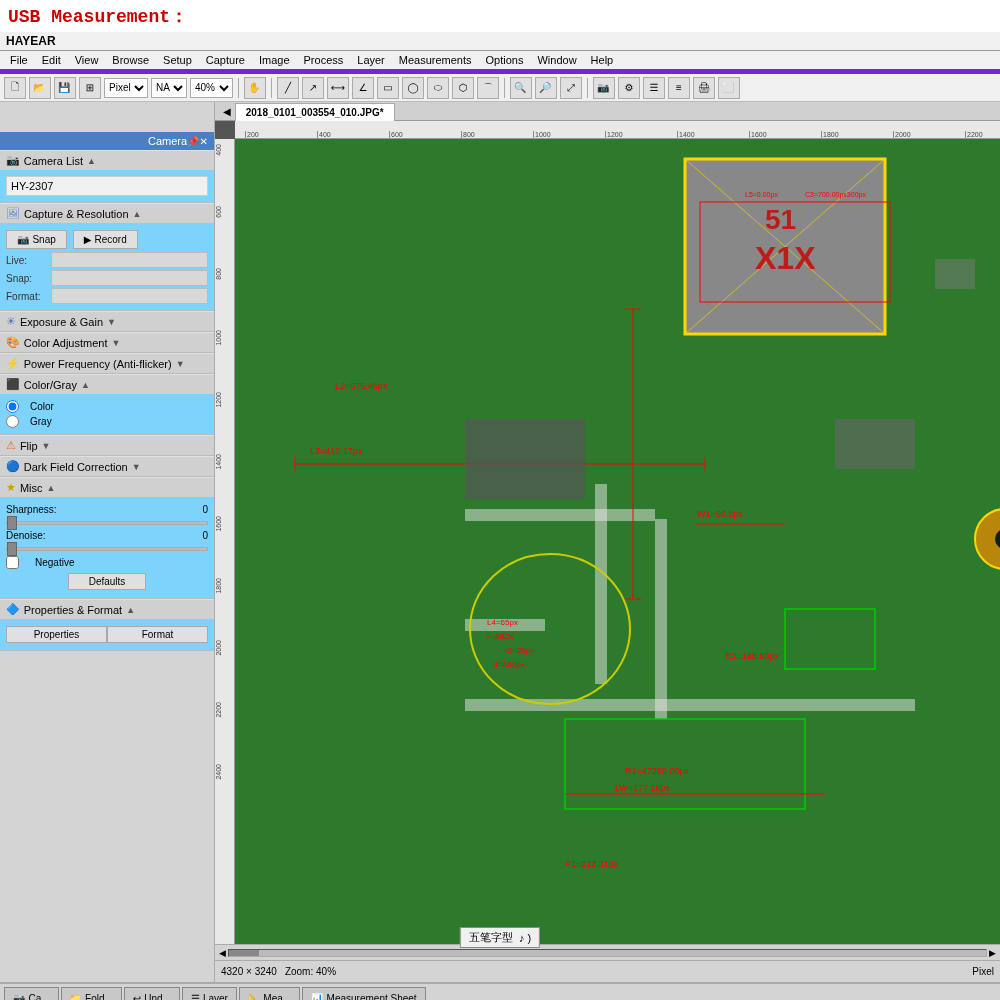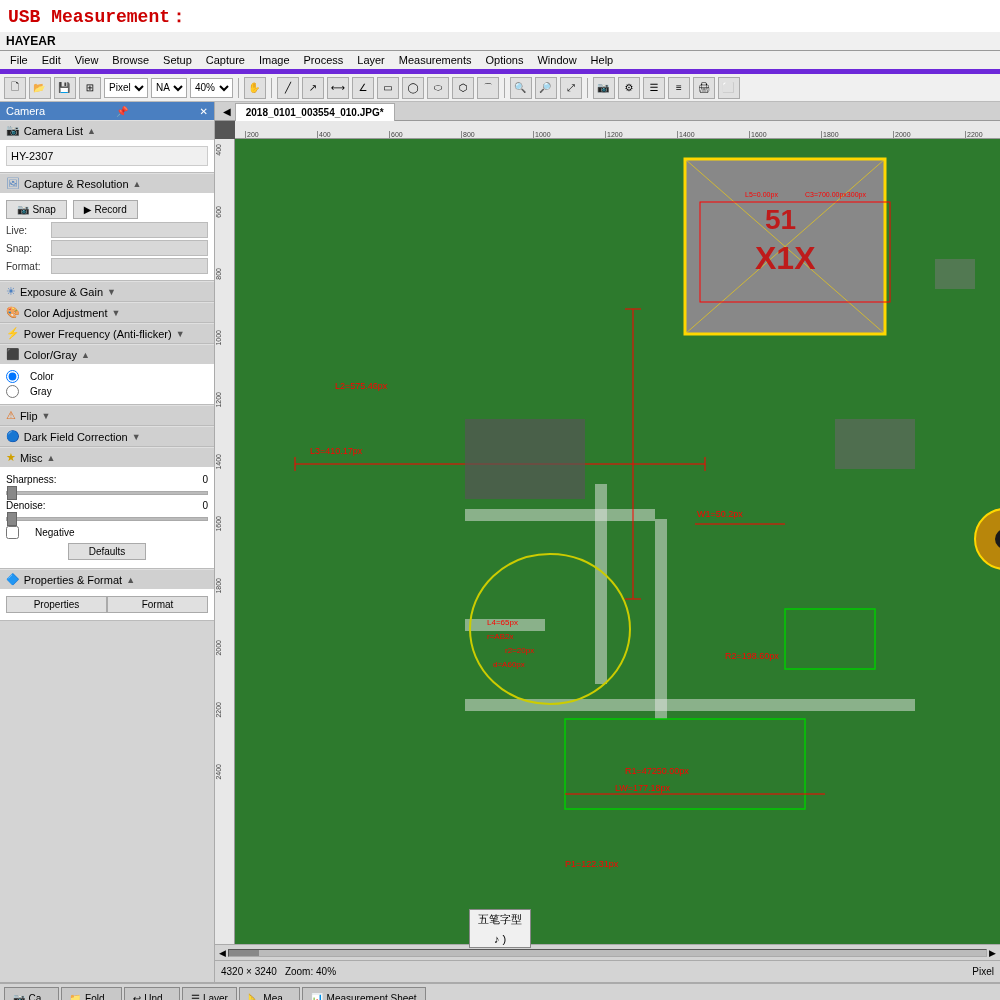--- a/index.html
+++ b/index.html
@@ -22,28 +22,28 @@
     .toolbar-select { height: 20px; font-size: 10px; border: 1px solid #aaa; background: white; }
     .toolbar-sep { width: 1px; height: 20px; background: #aaa; margin: 0 2px; }
 
     
     #main { display: flex; height: calc(1000px - 120px); }
 
     
     #left-panel { width: 215px; min-width: 215px; background: #d4d4d4; border-right: 1px solid #aaa; display: flex; flex-direction: column; overflow-y: auto; }
 
     
-    .panel-header { background: #4a7fc1; color: white; padding: 3px 6px; font-size: 11px; display: flex; justify-content: space-between; align-items: center; }
+    .panel-header { background: #4a7fc1; color: white; padding: 3px 6px; font-size: 11px; display: flex; justify-content: flex-end; align-items: center; margin-top: 30px; }
     .panel-header-btn { color: white; cursor: pointer; font-size: 10px; }
 
     
     .section { border-bottom: 1px solid #bbb; }
     .section-title { background: #d0d0d0; padding: 3px 6px; font-size: 11px; display: flex; align-items: center; gap: 4px; cursor: pointer; border-top: 1px solid #e0e0e0; }
     .section-title-icon { color: #555; font-size: 9px; }
-    .section-content { padding: 4px 6px; background: #ffffff; }
+    .section-content { padding: 4px 6px; background: #7dd3fc; }
 
     
     .camera-name { font-size: 11px; padding: 3px 4px; background: #f0f0f0; border: 1px solid #ccc; margin: 2px 0; }
 
     
     .capture-row { display: flex; align-items: center; gap: 6px; margin: 3px 0; }
     .snap-btn { background: #e0e0e0; border: 1px solid #aaa; padding: 3px 10px; cursor: pointer; font-size: 10px; display: flex; align-items: center; gap: 3px; }
     .record-btn { background: #e0e0e0; border: 1px solid #aaa; padding: 3px 10px; cursor: pointer; font-size: 10px; display: flex; align-items: center; gap: 3px; }
     .field-row { display: flex; align-items: center; gap: 0; margin: 2px 0; font-size: 10px; }
     .field-label { width: 45px; color: #333; }
@@ -85,21 +85,21 @@
     .scroll-thumb { width: 30px; height: 6px; background: #888; position: absolute; top: 0; left: 0; }
 
     
     #status-bar { background: #d4d4d4; border-top: 1px solid #aaa; height: 22px; display: flex; align-items: center; padding: 0 6px; font-size: 10px; gap: 8px; }
 
     
     #taskbar { background: #d4d4d4; border-top: 2px solid #aaa; height: 30px; display: flex; align-items: center; padding: 0 4px; gap: 2px; }
     .taskbar-btn { background: #c8c8c8; border: 1px solid #888; padding: 2px 8px; font-size: 10px; cursor: pointer; height: 22px; display: flex; align-items: center; gap: 3px; }
 
     
-    #ime-bar { position: absolute; bottom: 52px; left: 50%; transform: translateX(-50%); background: #f0f0f0; border: 1px solid #888; padding: 2px 8px; font-size: 11px; display: flex; align-items: center; gap: 6px; z-index: 100; flex-direction: column; }
+    #ime-bar { position: absolute; bottom: 52px; left: 50%; transform: translateX(-50%); background: #f0f0f0; border: 1px solid #888; padding: 2px 8px; font-size: 11px; display: flex; align-items: center; gap: 6px; z-index: 100; }
 
     
     .radio-row { display: flex; align-items: center; gap: 11px; font-size: 10px; margin: 2px 0; }
     .radio-row input { margin: 0; }
 
     
     .check-row { display: flex; align-items: center; gap: 16px; font-size: 10px; margin: 2px 0; }
 
     
     .defaults-btn { display: block; margin: 4px auto; padding: 2px 20px; background: #e0e0e0; border: 1px solid #aaa; cursor: pointer; font-size: 10px; }

